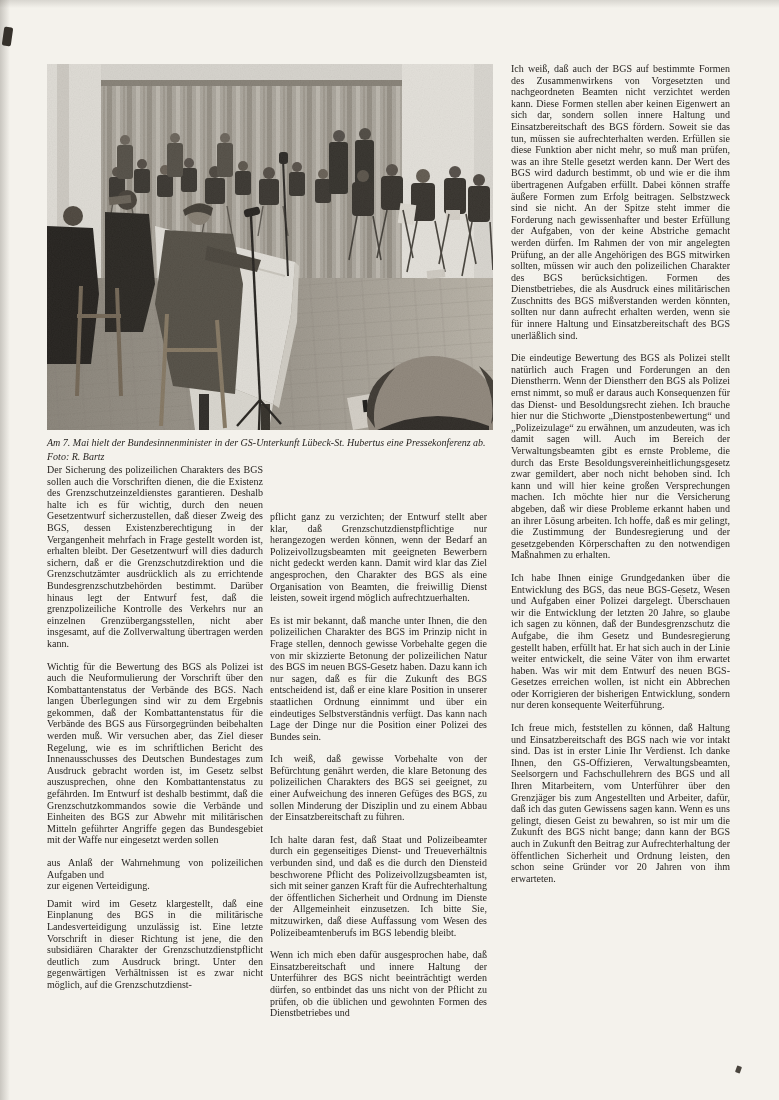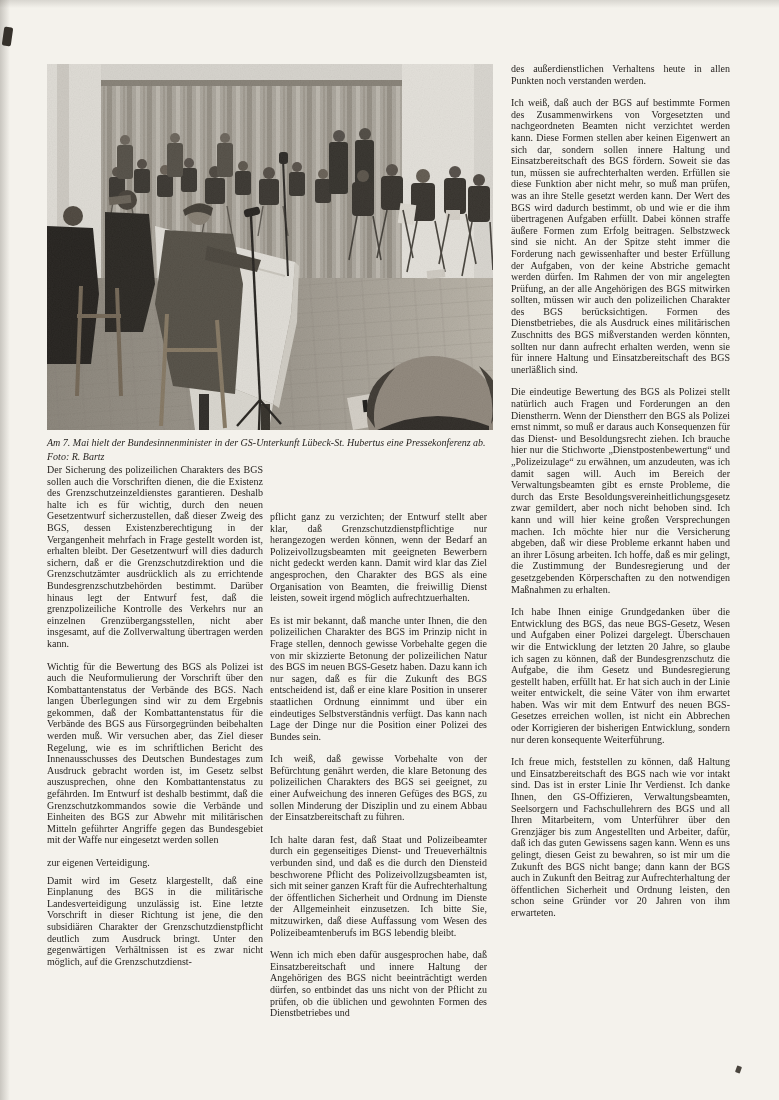--- a/index.html
+++ b/index.html
@@ -228,34 +228,34 @@
 
       <rect x="0" y="0" width="446" height="366" filter="url(#grain)" opacity="0.10"></rect>
     </svg>
   </div>
 
   <div class="caption">Am 7. Mai hielt der Bundesinnenminister in der GS-Unterkunft Lübeck-St. Hubertus eine Pressekonferenz ab. Foto: R. Bartz</div>
 
   <div class="col" id="col-left">
     <p>Der Sicherung des polizeilichen Charakters des BGS sollen auch die Vorschriften dienen, die die Existenz des Grenzschutzeinzeldienstes garantieren. Deshalb halte ich es für wichtig, durch den neuen Gesetzentwurf sicherzustellen, daß dieser Zweig des BGS, dessen Existenzberechtigung in der Vergangenheit mehrfach in Frage gestellt worden ist, erhalten bleibt. Der Gesetzentwurf will dies dadurch sichern, daß er die Grenzschutzdirektion und die Grenzschutzämter ausdrücklich als zu errichtende Bundesgrenzschutzbehörden bestimmt. Darüber hinaus legt der Entwurf fest, daß die grenzpolizeiliche Kontrolle des Verkehrs nur an einzelnen Grenzübergangsstellen, nicht aber insgesamt, auf die Zollverwaltung übertragen werden kann.</p>
     <p>Wichtig für die Bewertung des BGS als Polizei ist auch die Neuformulierung der Vorschrift über den Kombattantenstatus der Verbände des BGS. Nach langen Überlegungen sind wir zu dem Ergebnis gekommen, daß der Kombattantenstatus für die Verbände des BGS aus Fürsorgegründen beibehalten werden muß. Wir versuchen aber, das Ziel dieser Regelung, wie es im schriftlichen Bericht des Innenausschusses des Deutschen Bundestages zum Ausdruck gebracht worden ist, im Gesetz selbst auszusprechen, ohne den Kombattantenstatus zu gefährden. Im Entwurf ist deshalb bestimmt, daß die Grenzschutzkommandos sowie die Verbände und Einheiten des BGS zur Abwehr mit militärischen Mitteln geführter Angriffe gegen das Bundesgebiet mit der Waffe nur eingesetzt werden sollen</p>
+    <p class="tight">aus Anlaß der Wahrnehmung von polizeilichen Aufgaben und</p>
     <p class="tight-last">zur eigenen Verteidigung.</p>
     <p>Damit wird im Gesetz klargestellt, daß eine Einplanung des BGS in die militärische Landesverteidigung unzulässig ist. Eine letzte Vorschrift in dieser Richtung ist jene, die den subsidiären Charakter der Grenzschutzdienstpflicht deutlich zum Ausdruck bringt. Unter den gegenwärtigen Verhältnissen ist es zwar nicht möglich, auf die Grenzschutzdienst-</p>
   </div>
 
   <div class="col" id="col-mid">
     <p>pflicht ganz zu verzichten; der Entwurf stellt aber klar, daß Grenzschutzdienstpflichtige nur herangezogen werden können, wenn der Bedarf an Polizeivollzugsbeamten mit geeigneten Bewerbern nicht gedeckt werden kann. Damit wird klar das Ziel angesprochen, den Charakter des BGS als eine Organisation von Beamten, die freiwillig Dienst leisten, soweit irgend möglich aufrechtzuerhalten.</p>
     <p>Es ist mir bekannt, daß manche unter Ihnen, die den polizeilichen Charakter des BGS im Prinzip nicht in Frage stellen, dennoch gewisse Vorbehalte gegen die von mir skizzierte Betonung der polizeilichen Natur des BGS im neuen BGS-Gesetz haben. Dazu kann ich nur sagen, daß es für die Zukunft des BGS entscheidend ist, daß er eine klare Position in unserer staatlichen Ordnung einnimmt und über ein eindeutiges Selbstverständnis verfügt. Das kann nach Lage der Dinge nur die Position einer Polizei des Bundes sein.</p>
     <p>Ich weiß, daß gewisse Vorbehalte von der Befürchtung genährt werden, die klare Betonung des polizeilichen Charakters des BGS sei geeignet, zu einer Aufweichung des inneren Gefüges des BGS, zu sollen Minderung der Disziplin und zu einem Abbau der Einsatzbereitschaft zu führen.</p>
     <p>Ich halte daran fest, daß Staat und Polizeibeamter durch ein gegenseitiges Dienst- und Treueverhältnis verbunden sind, und daß es die durch den Diensteid beschworene Pflicht des Polizeivollzugsbeamten ist, sich mit seiner ganzen Kraft für die Aufrechterhaltung der öffentlichen Sicherheit und Ordnung im Dienste der Allgemeinheit einzusetzen. Ich bitte Sie, mitzuwirken, daß diese Auffassung vom Wesen des Polizeibeamtenberufs im BGS lebendig bleibt.</p>
-    <p>Wenn ich mich eben dafür ausgesprochen habe, daß Einsatzbereitschaft und innere Haltung der Angehörigen des BGS nicht beeinträchtigt werden dürfen, so entbindet das uns nicht von der Pflicht zu prüfen, ob die üblichen und gewohnten Formen des Dienstbetriebes und</p>
+    <p>Wenn ich mich eben dafür ausgesprochen habe, daß Einsatzbereitschaft und innere Haltung der Unterführer des BGS nicht beeinträchtigt werden dürfen, so entbindet das uns nicht von der Pflicht zu prüfen, ob die üblichen und gewohnten Formen des Dienstbetriebes und</p>
   </div>
 
   <div class="col" id="col-right">
-    <p>des außerdienstlichen Verhaltens heute in allen Punkten noch verstanden werden.</p>
     <p>Ich weiß, daß auch der BGS auf bestimmte Formen des Zusammenwirkens von Vorgesetzten und nachgeordneten Beamten nicht verzichtet werden kann. Diese Formen stellen aber keinen Eigenwert an sich dar, sondern sollen innere Haltung und Einsatzbereitschaft des BGS fördern. Soweit sie das tun, müssen sie aufrechterhalten werden. Erfüllen sie diese Funktion aber nicht mehr, so muß man prüfen, was an ihre Stelle gesetzt werden kann. Der Wert des BGS wird dadurch bestimmt, ob und wie er die ihm übertragenen Aufgaben erfüllt. Dabei können straffe äußere Formen zum Erfolg beitragen. Selbstzweck sind sie nicht. An der Spitze steht immer die Forderung nach gewissenhafter und bester Erfüllung der Aufgaben, von der keine Abstriche gemacht werden dürfen. Im Rahmen der von mir angelegten Prüfung, an der alle Angehörigen des BGS mitwirken sollten, müssen wir auch den polizeilichen Charakter des BGS berücksichtigen. Formen des Dienstbetriebes, die als Ausdruck eines militärischen Zuschnitts des BGS mißverstanden werden könnten, sollten nur dann aufrecht erhalten werden, wenn sie für innere Haltung und Einsatzbereitschaft des BGS unerläßlich sind.</p>
     <p>Die eindeutige Bewertung des BGS als Polizei stellt natürlich auch Fragen und Forderungen an den Dienstherrn. Wenn der Dienstherr den BGS als Polizei ernst nimmt, so muß er daraus auch Konsequenzen für das Dienst- und Besoldungsrecht ziehen. Ich brauche hier nur die Stichworte „Dienstpostenbewertung“ und „Polizeizulage“ zu erwähnen, um anzudeuten, was ich damit sagen will. Auch im Bereich der Verwaltungsbeamten gibt es ernste Probleme, die durch das Erste Besoldungsvereinheitlichungsgesetz zwar gemildert, aber noch nicht behoben sind. Ich kann und will hier keine großen Versprechungen machen. Ich möchte hier nur die Versicherung abgeben, daß wir diese Probleme erkannt haben und an ihrer Lösung arbeiten. Ich hoffe, daß es mir gelingt, die Zustimmung der Bundesregierung und der gesetzgebenden Körperschaften zu den notwendigen Maßnahmen zu erhalten.</p>
     <p>Ich habe Ihnen einige Grundgedanken über die Entwicklung des BGS, das neue BGS-Gesetz, Wesen und Aufgaben einer Polizei dargelegt. Überschauen wir die Entwicklung der letzten 20 Jahre, so glaube ich sagen zu können, daß der Bundesgrenzschutz die Aufgabe, die ihm Gesetz und Bundesregierung gestellt haben, erfüllt hat. Er hat sich auch in der Linie weiter entwickelt, die seine Väter von ihm erwartet haben. Was wir mit dem Entwurf des neuen BGS-Gesetzes erreichen wollen, ist nicht ein Abbrechen oder Korrigieren der bisherigen Entwicklung, sondern nur deren konsequente Weiterführung.</p>
     <p>Ich freue mich, feststellen zu können, daß Haltung und Einsatzbereitschaft des BGS nach wie vor intakt sind. Das ist in erster Linie Ihr Verdienst. Ich danke Ihnen, den GS-Offizieren, Verwaltungsbeamten, Seelsorgern und Fachschullehrern des BGS und all Ihren Mitarbeitern, vom Unterführer über den Grenzjäger bis zum Angestellten und Arbeiter, dafür, daß ich das guten Gewissens sagen kann. Wenn es uns gelingt, diesen Geist zu bewahren, so ist mir um die Zukunft des BGS nicht bange; dann kann der BGS auch in Zukunft den Beitrag zur Aufrechterhaltung der öffentlichen Sicherheit und Ordnung leisten, den schon seine Gründer vor 20 Jahren von ihm erwarteten.</p>
   </div>
 
   <div class="edge-mark"></div>
 
 </div>
 

